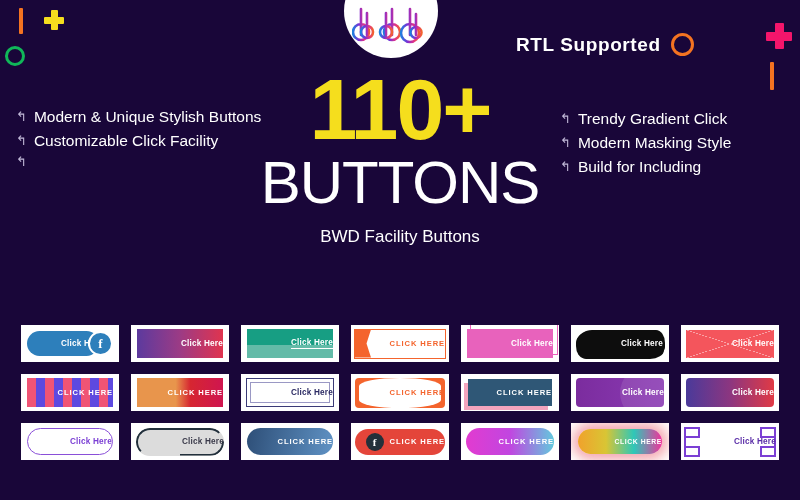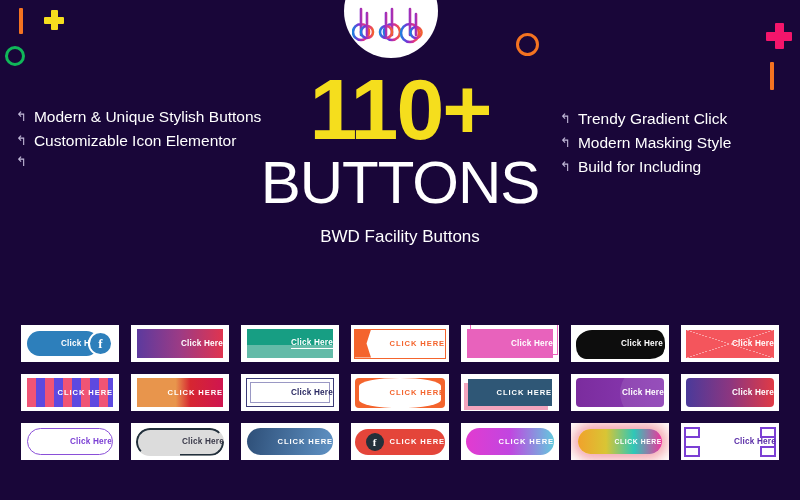--- a/index.html
+++ b/index.html
@@ -279,31 +279,32 @@
         <path d="M15 7 V29 M15 20 a6 6 0 1 0 6 6 a6 6 0 0 0 -6 -6"></path>
         <path d="M40 3 V29 M40 18 a8 8 0 1 1 -8 8 a8 8 0 0 1 8 -8"></path>
         <path d="M34 7 V29 M34 20 a6 6 0 1 1 -6 6 a6 6 0 0 1 6 -6"></path>
         <path d="M58 3 V29 M58 18 a9 9 0 1 0 9 9 a9 9 0 0 0 -9 -9"></path>
         <path d="M64 8 V29 M64 21 a5.5 5.5 0 1 0 5.5 5.5 a5.5 5.5 0 0 0 -5.5 -5.5"></path>
       </g>
     </svg>
   </div>
 
   <div class="deco" id="rtl-block">
+    <span id="rtl-label">RTL  Supported</span>
     <span class="deco ring" id="deco-ring-rtl" style="position:static;display:inline-block;"></span>
   </div>
 
   <div class="feature-list" id="features-left">
     <div class="feature-item">
       <span class="feature-bullet">↰</span>
       <span>Modern &amp; Unique Stylish Buttons</span>
     </div>
     <div class="feature-item">
       <span class="feature-bullet">↰</span>
-      <span>Customizable Icon Elementor</span>
+      <span>Customizable Click Facility</span>
     </div>
     <div class="feature-item">
       <span class="feature-bullet">↰</span>
     </div>
   </div>
 
   <div class="feature-list" id="features-right">
     <div class="feature-item">
       <span class="feature-bullet">↰</span>
       <span>Trendy Gradient Click</span>

